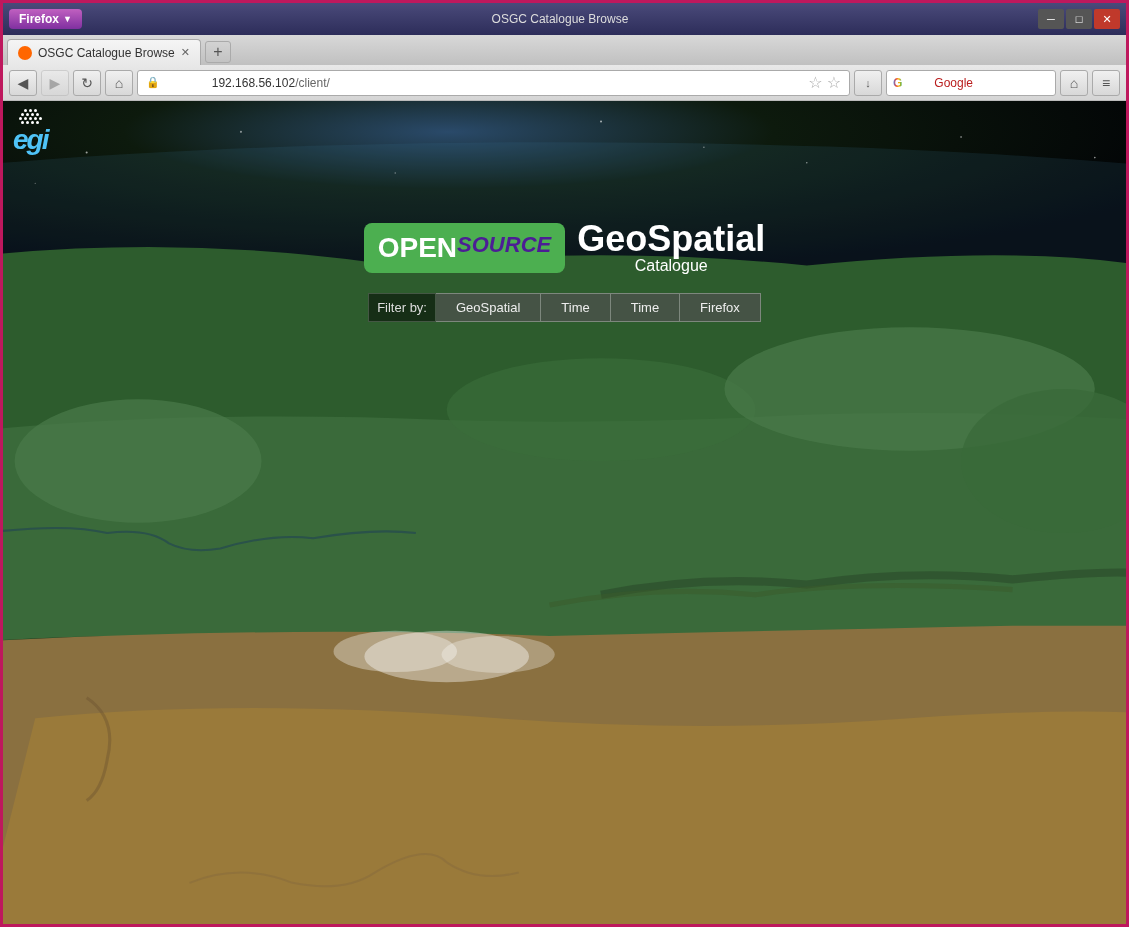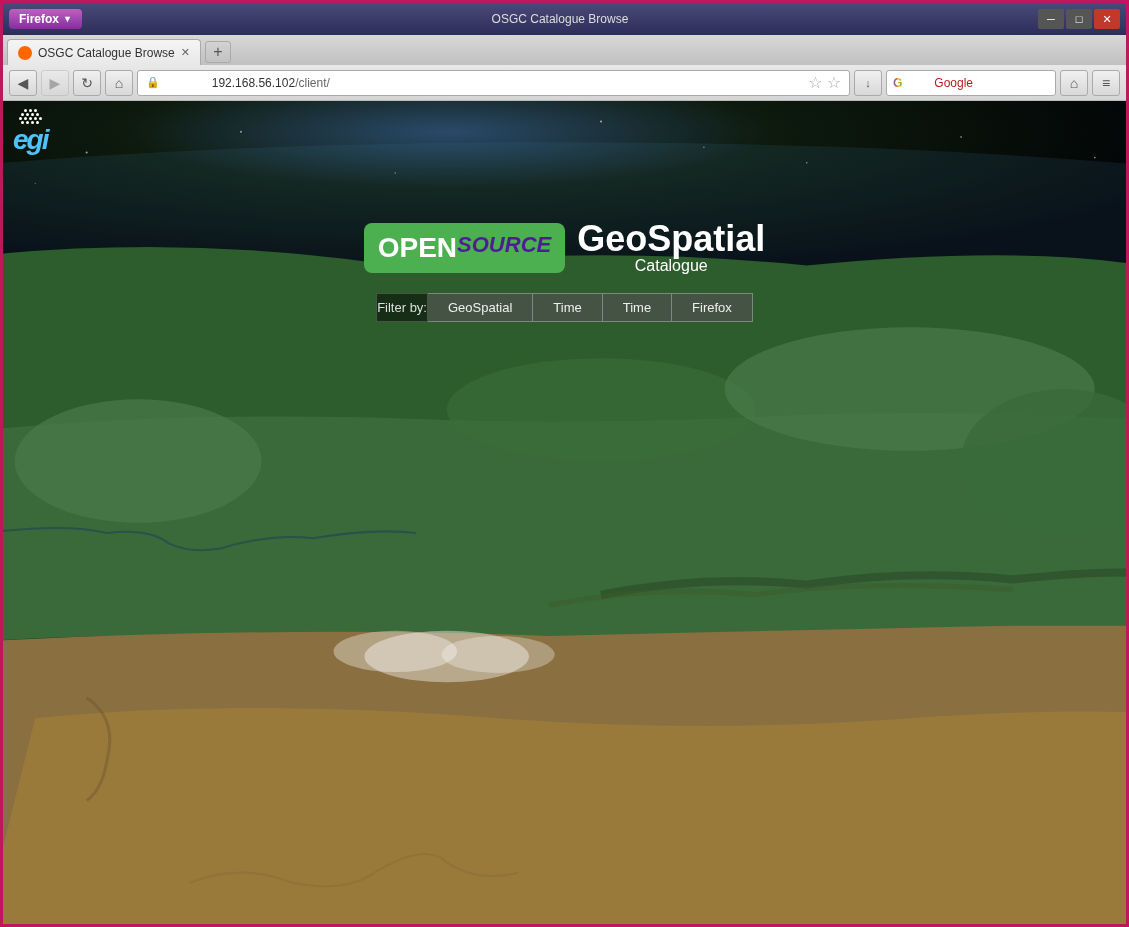--- a/index.html
+++ b/index.html
@@ -95,21 +95,21 @@
     }
     .search-btn {
       width: 80px; height: 36px; background: linear-gradient(to bottom, #e0e0e0, #c8c8c8);
       border: 1px solid #aaa; border-left: none; cursor: pointer;
       font-size: 14px; font-weight: bold; color: #333;
     }
 
     
     .filter-row { display: flex; align-items: center; gap: 0; }
     .filter-label {
-      background: rgba(0,0,0,0.5); padding: 6px 0; font-size: 13px; color: #ddd;
+      background: rgba(0,0,0,0.5); padding: 6px 8px; font-size: 13px; color: #ddd;
       border: 1px solid rgba(255,255,255,0.2);
     }
     .filter-tab {
       padding: 6px 20px; font-size: 13px; background: rgba(80,80,80,0.7);
       border: 1px solid rgba(255,255,255,0.3); border-left: none; cursor: pointer;
       color: #eee;
     }
   </style>
 </head>
 <body>

